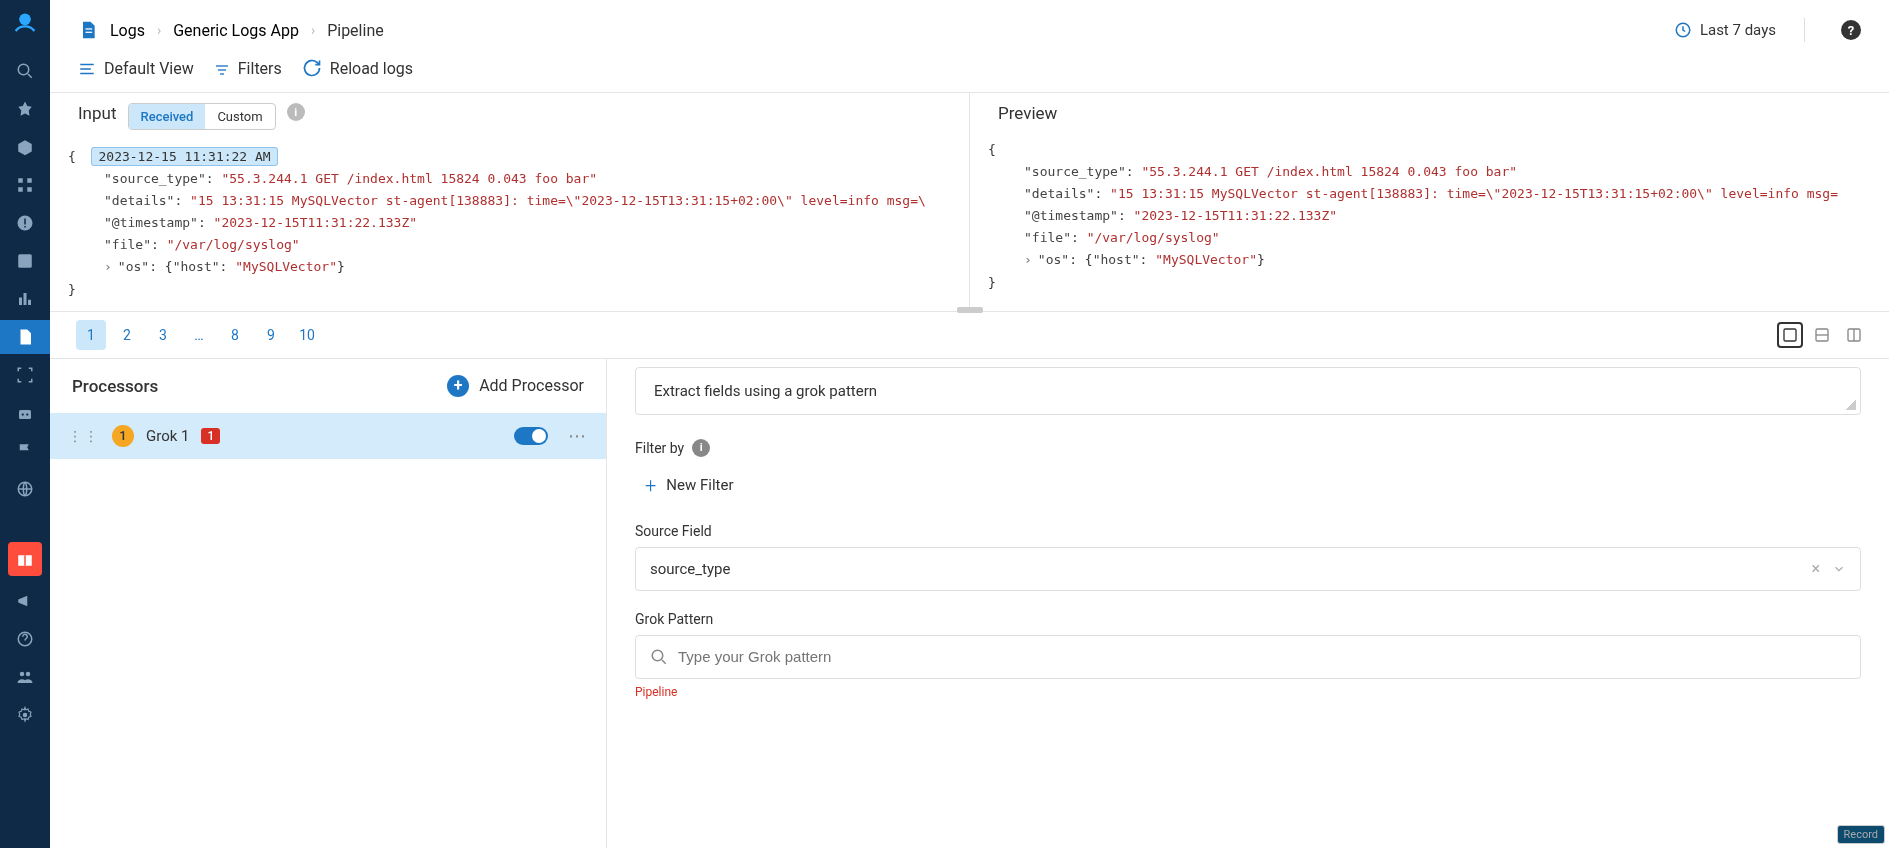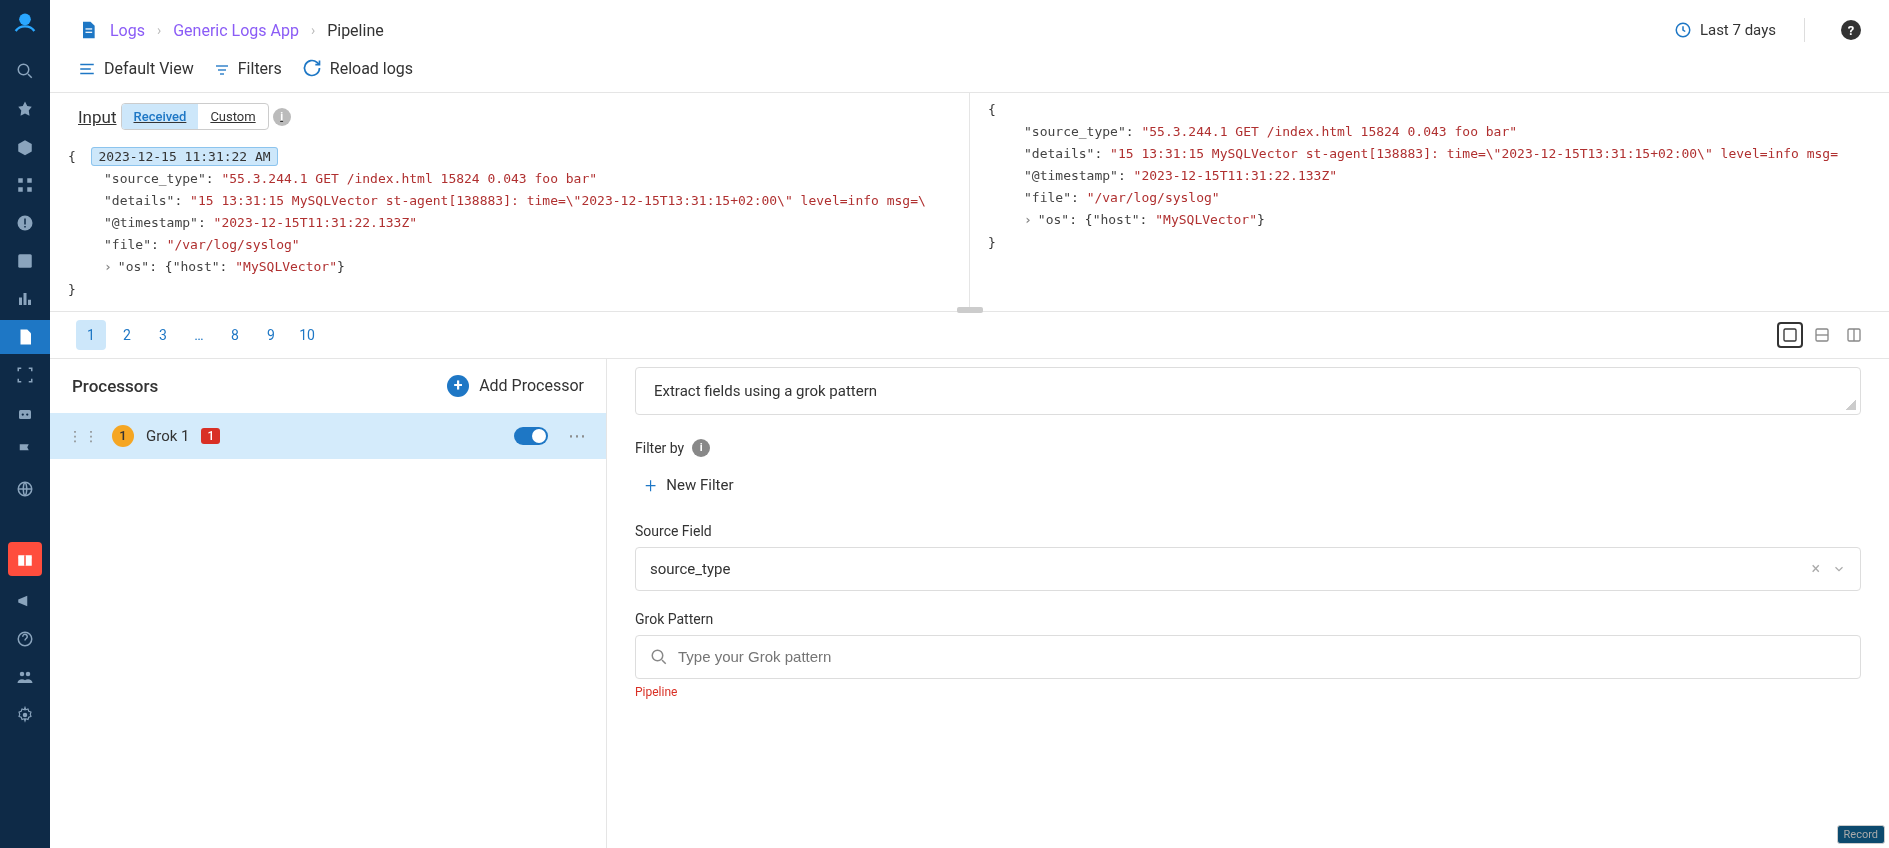--- a/index.html
+++ b/index.html
@@ -7,38 +7,38 @@
 .app { display: flex; height: 848px; width: 1889px; }
 .sidebar-nav { width: 50px; background: #0e2a47; display: flex; flex-direction: column; align-items: center; padding-top: 8px; gap: 4px; }
 .sidebar-nav .logo { width: 32px; height: 32px; color: #2aa7ff; display:flex; align-items:center; justify-content:center; margin-bottom: 10px;}
 .nav-item { width: 50px; height: 34px; display: flex; align-items: center; justify-content: center; color: #8aa4bd; cursor: pointer; }
 .nav-item.active { background: #1e77c5; color: #fff; }
 .nav-item.gift { background: #ff4d3d; color:#fff; width:34px; height:34px; border-radius:4px; margin:4px 0;}
 .main { flex: 1; display: flex; flex-direction: column; overflow: hidden; }
 .topbar-bookmarks { height: 8px; background:#fff; border-bottom:0; display:flex; gap:40px; padding:0 20px; font-size:12px; color:#555; align-items:flex-start; overflow:hidden;}
 .breadcrumb-bar { display: flex; align-items: center; padding: 10px 28px; gap: 12px; }
 .crumb-icon { color:#1e77c5; }
-.crumb { color:#8b5cf6; cursor:pointer; font-size:16px;}
+.crumb { color:#000000; cursor:pointer; font-size:16px;}
 .crumb.current { color:#333; cursor:default;}
 .crumb-sep { color:#bbb; font-size:14px;}
 .spacer { flex:1; }
 .time-range { display:flex; align-items:center; gap:8px; color:#333; font-size:15px; cursor:pointer;}
 .time-range svg { color:#1e77c5; }
 .help-icon { width:20px; height:20px; border-radius:50%; background:#333; color:#fff; display:flex; align-items:center; justify-content:center; font-size:13px; font-weight:bold; margin-left:20px; cursor:pointer;}
 .toolbar { display:flex; align-items:center; gap:20px; padding: 6px 28px 14px; }
 .tb-btn { display:flex; align-items:flex-end; gap:8px; color:#333; font-size:16px; cursor:pointer;}
 .tb-btn svg { color:#1e77c5; }
 .search-wrap { flex:1; position:relative;}
 .search-input { width:100%; height:44px; border:1px solid #ddd; border-radius:6px; padding:0 14px 0 44px; font-size:15px; color:#333;}
 .search-input::placeholder { color:#888;}
 .search-icon { position:absolute; left:14px; top:50%; transform:translateY(-50%); color:#888;}
 .divider-h { border-bottom:1px solid #e5e5e5;}
 .panel-row { display:flex; border-bottom:1px solid #e5e5e5; position:relative;}
 .panel { flex:1; min-width:0; }
-.panel-header { display:flex; align-items:center; gap:4px; padding:10px 28px; font-size:17px;text-decoration:underline;}
+.panel-header { display:flex; gap:11px; padding:10px 28px; font-size:17px;}
 .seg { display:flex; border:1px solid #ccc; border-radius:4px; overflow:hidden; font-size:13px;}
 .seg span { padding:5px 12px; cursor:pointer;}
 .seg span.active { background:#cde7fa; color:#1e77c5; font-weight:500;}
 .info-icon { width:18px; height:18px; border-radius:50%; background:#bbb; color:#fff; display:flex; align-items:center; justify-content:center; font-size:11px; font-weight:bold;}
 .json-body { font-family: "SFMono-Regular", Consolas, monospace; font-size:13px; padding:6px 18px 10px; line-height:1.7; white-space:nowrap; overflow:hidden;}
 .json-body .chip { background:#cde7fa; border:1px solid #8cc4ee; border-radius:3px; padding:1px 6px;}
 .json-body .k { color:#444;}
 .json-body .v { color:#b03030;}
 .json-body .row-indent { padding-left:36px; display:block;}
 .json-body .caret-closed::before { content:"›"; display:inline-block; margin-right:6px; color:#888; font-weight:bold;}
@@ -268,20 +268,23 @@
           <span class="row-indent"><span class="k">"source_type"</span>: <span class="v">"55.3.244.1 GET /index.html 15824 0.043 foo bar"</span></span>
           <span class="row-indent"><span class="k">"details"</span>: <span class="v">"15 13:31:15 MySQLVector st-agent[138883]: time=\"2023-12-15T13:31:15+02:00\" level=info msg=\</span></span>
           <span class="row-indent"><span class="k">"@timestamp"</span>: <span class="v">"2023-12-15T11:31:22.133Z"</span></span>
           <span class="row-indent"><span class="k">"file"</span>: <span class="v">"/var/log/syslog"</span></span>
           <span class="row-indent"><span class="caret-closed"></span><span class="k">"os"</span>: {<span class="k">"host"</span>: <span class="v">"MySQLVector"</span>}</span>
           <div>}</div>
         </div>
       </div>
       <div class="panel-divider"></div>
       <div class="panel">
+        <div class="panel-header">
+          <span>Preview</span>
+        </div>
         <div class="json-body">
           <div>{</div>
           <span class="row-indent"><span class="k">"source_type"</span>: <span class="v">"55.3.244.1 GET /index.html 15824 0.043 foo bar"</span></span>
           <span class="row-indent"><span class="k">"details"</span>: <span class="v">"15 13:31:15 MySQLVector st-agent[138883]: time=\"2023-12-15T13:31:15+02:00\" level=info msg=</span></span>
           <span class="row-indent"><span class="k">"@timestamp"</span>: <span class="v">"2023-12-15T11:31:22.133Z"</span></span>
           <span class="row-indent"><span class="k">"file"</span>: <span class="v">"/var/log/syslog"</span></span>
           <span class="row-indent"><span class="caret-closed"></span><span class="k">"os"</span>: {<span class="k">"host"</span>: <span class="v">"MySQLVector"</span>}</span>
           <div>}</div>
         </div>
       </div>

